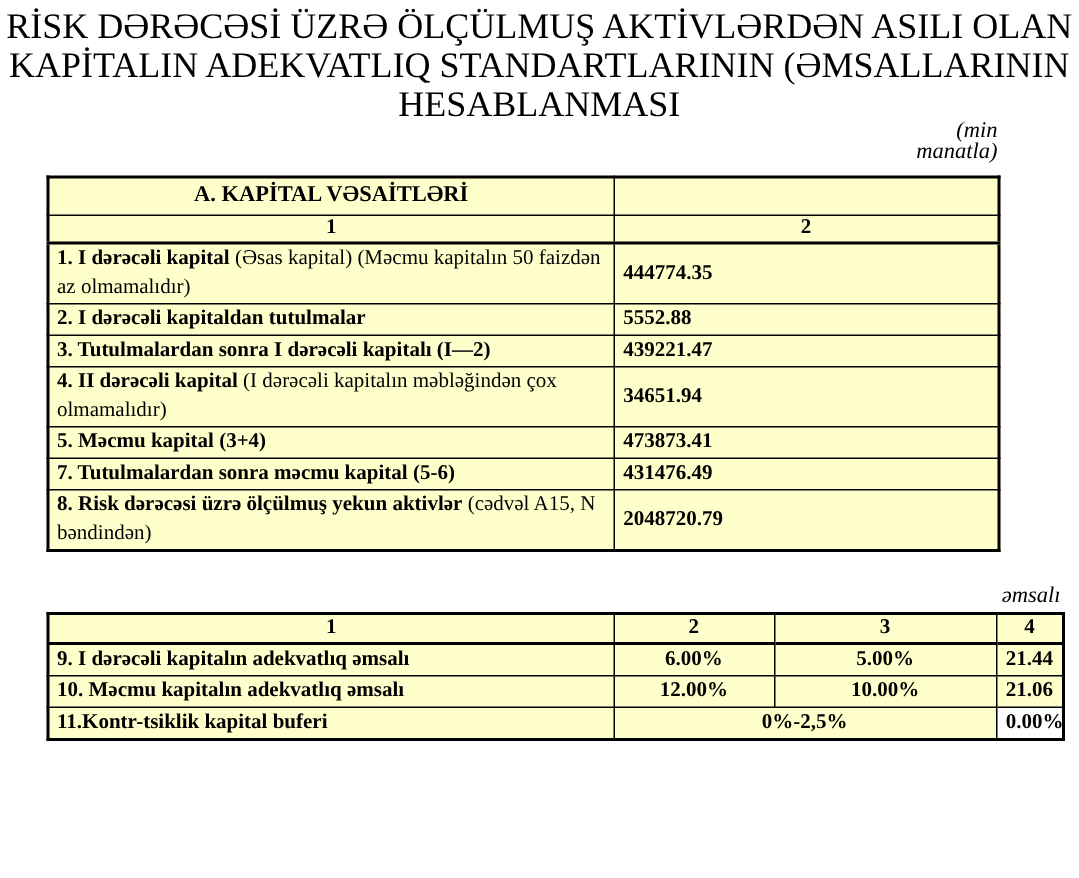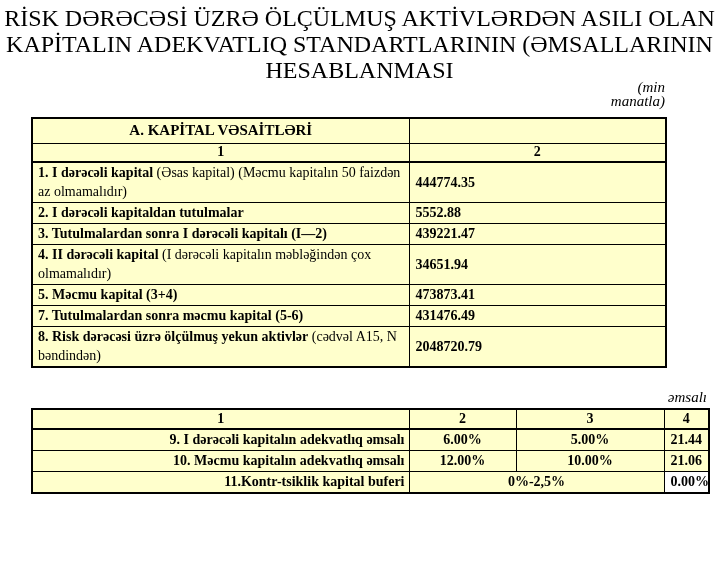--- a/index.html
+++ b/index.html
@@ -60,21 +60,21 @@
   .label-cell .rest { font-weight: normal; }
   .value-cell { font-weight: bold; padding-right: 9px; }
 
   .t2 .head-row td {
     text-align: center; font-weight: bold; line-height: 19px; height: 93px;
     padding: 0 3px;
   }
   .t2 .colnum td { height: 20px; }
   .t2 .data-row { height: 20px; }
   .t2 .data-row td { font-weight: bold; }
-  .t2 .data-row .label-cell { text-align: right; }
+  .t2 .data-row .label-cell { text-align: left; }
   .t2 .center-cell { text-align: center; }
   .fact-white { background: var(--fact-bg); text-align: center; }
 </style>
 </head>
 <body>
 
 <div class="page">
 
   <div class="title">
     <div>RİSK DƏRƏCƏSİ ÜZRƏ ÖLÇÜLMUŞ AKTİVLƏRDƏN ASILI OLAN</div>

